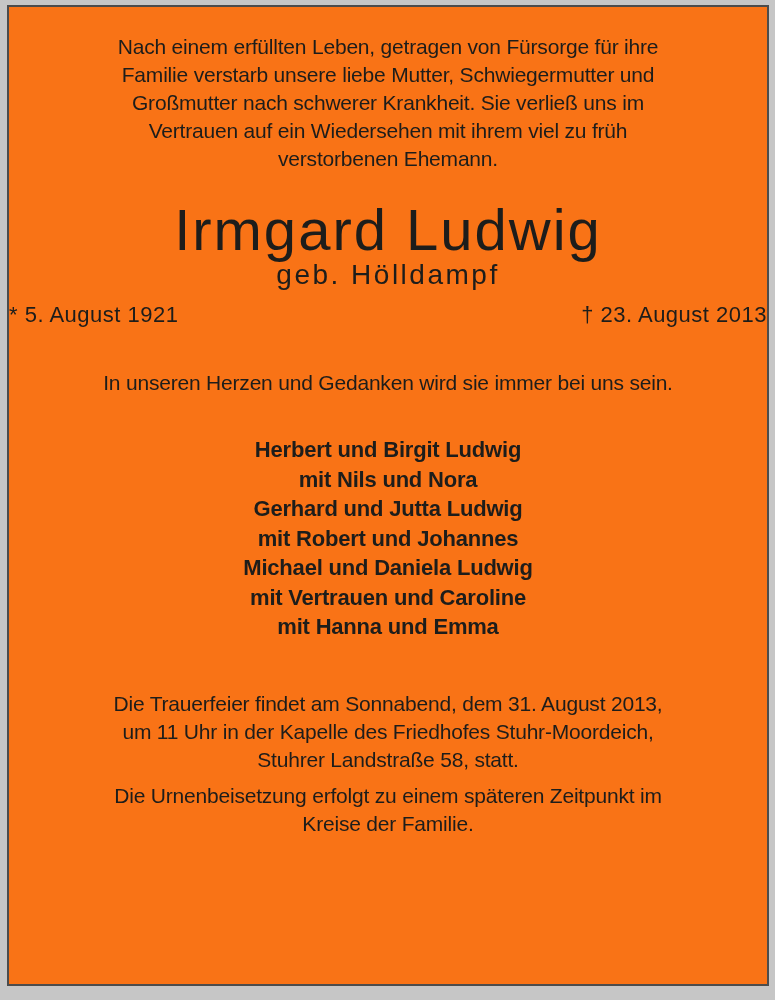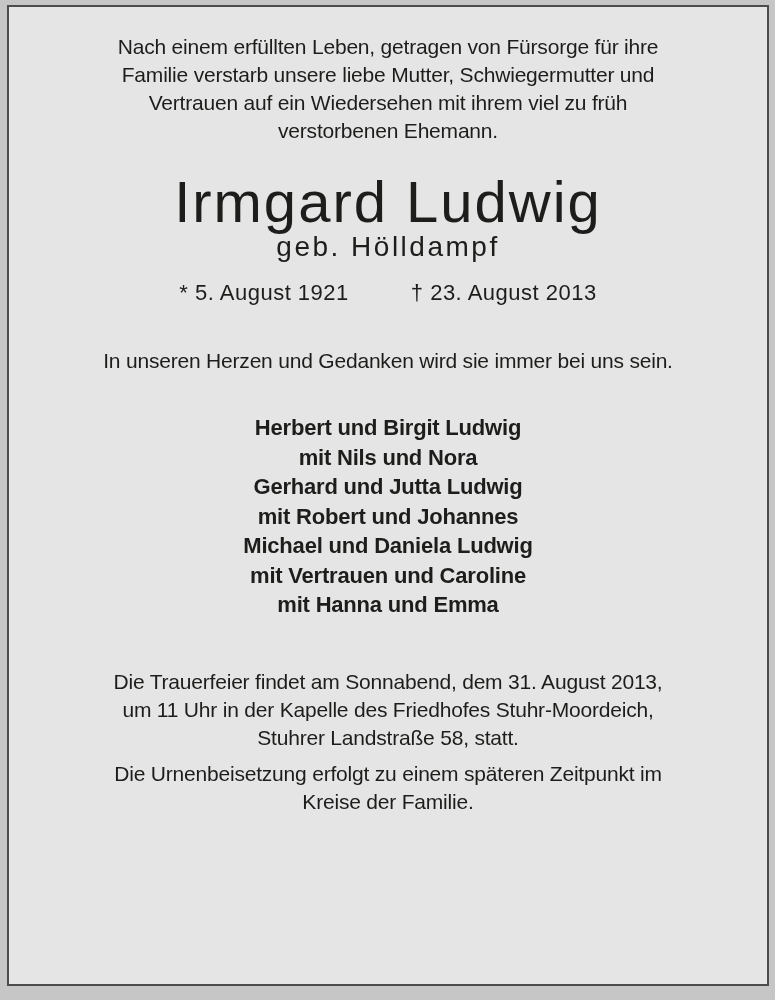--- a/index.html
+++ b/index.html
@@ -13,21 +13,21 @@
     background: #c6c6c6;
     font-family: "Liberation Sans", sans-serif;
     overflow: hidden;
   }
   .card {
     position: absolute;
     left: 7px;
     top: 5px;
     right: 6px;
     bottom: 14px;
-    background: #e5e5e5;
+    background: #f97316;
     border: 2px solid #4c4c4c;
     box-sizing: border-box;
     text-align: center;
     color: #1d1d1b;
     letter-spacing: -0.2px;
     padding-top: 26px;
   }
   .intro {
     font-size: 21px;
     line-height: 28px;
@@ -39,25 +39,25 @@
     font-weight: 400;
     letter-spacing: 2px;
   }
   .maiden {
     margin-top: 0;
     font-size: 28px;
     line-height: 28px;
     letter-spacing: 2.5px;
   }
   .dates {
-    margin-top: 18px;
+    margin-top: 12px;
     font-size: 22px;
     line-height: 28px;
     display: flex;
-    justify-content: center;
+    justify-content: space-between;
     gap: 62px;
     letter-spacing: 0.5px;
   }
   .memorial {
     margin-top: 40px;
     font-size: 21px;
     line-height: 28px;
   }
   .family {
     margin-top: 38px;
@@ -88,20 +88,21 @@
 </style>
 </head>
 <body>
 
 <div class="page">
   <div class="card">
 
     <div class="intro">
       <div>Nach einem erfüllten Leben, getragen von Fürsorge für ihre</div>
       <div>Familie verstarb unsere liebe Mutter, Schwiegermutter und</div>
+      <div>Großmutter nach schwerer Krankheit. Sie verließ uns im</div>
       <div>Vertrauen auf ein Wiedersehen mit ihrem viel zu früh</div>
       <div>verstorbenen Ehemann.</div>
     </div>
 
     <h1 class="name">Irmgard Ludwig</h1>
 
     <div class="maiden">geb. Hölldampf</div>
 
     <div class="dates">
       <span>* 5. August 1921</span>

